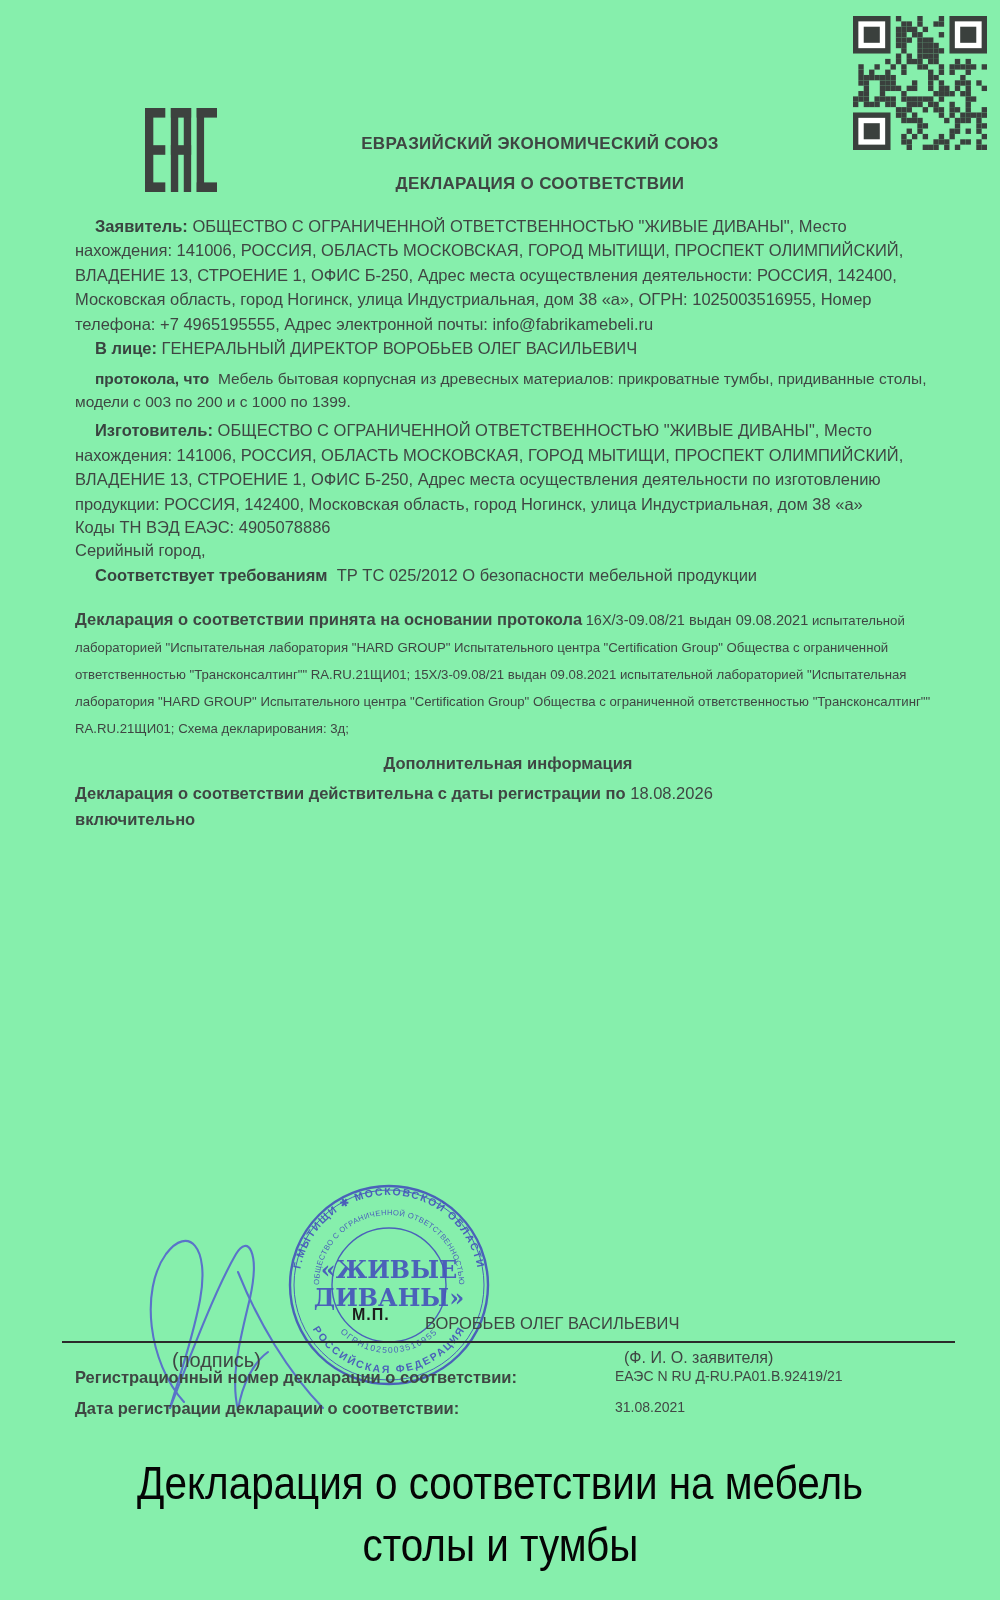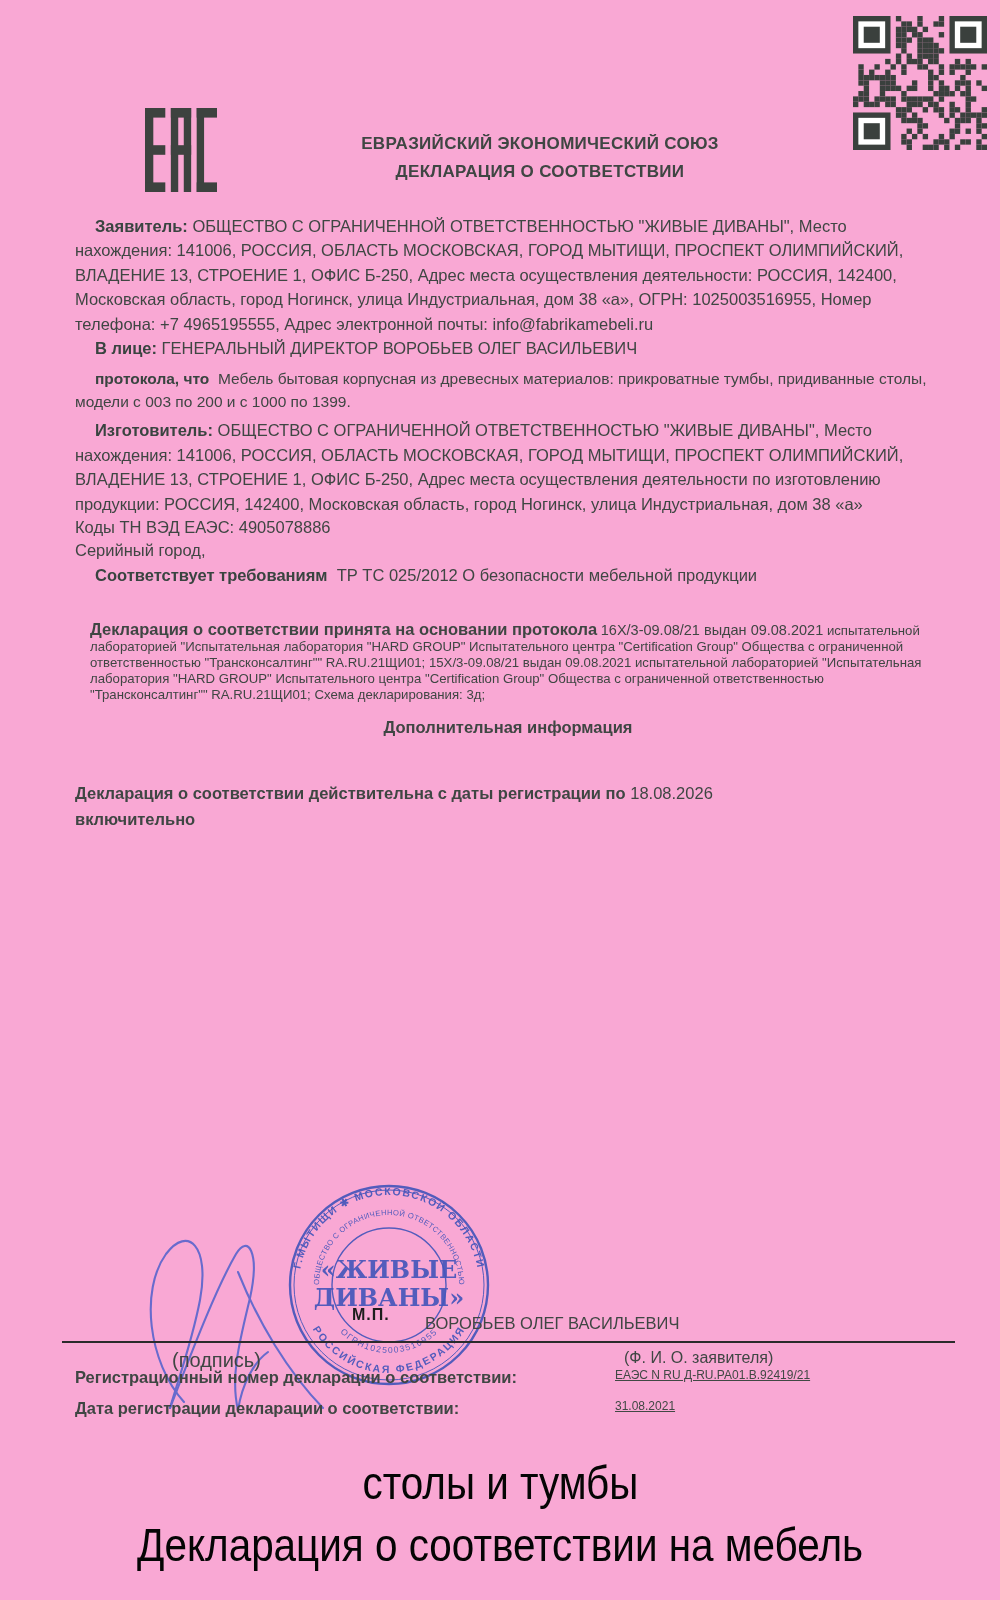--- a/index.html
+++ b/index.html
@@ -1,55 +1,55 @@
 <!DOCTYPE html>
 <html><head>
 <meta charset="utf-8">
 <style>
   html,body{margin:0;padding:0;background:#ffffff;}
   .page{
-    position:relative;width:1000px;height:1600px;background:#f9a8d4;
+    position:relative;width:1000px;height:1600px;background:#86efac;
     font-family:"Liberation Sans",sans-serif;color:#3f4643;overflow:hidden;
   }
   
   .eac{position:absolute;left:145px;top:108px;}
   
   .qr{position:absolute;left:853px;top:16px;width:134px;height:134px;}
   
   .hdr{position:absolute;left:80px;top:134px;width:920px;text-align:center;}
   .hdr .t1{font-size:17px;font-weight:bold;letter-spacing:.3px;}
-  .hdr .t2{font-size:17px;font-weight:bold;margin-top:8px;letter-spacing:.3px;}
+  .hdr .t2{font-size:17px;font-weight:bold;margin-top:20px;letter-spacing:.3px;}
   
   .blockA{position:absolute;left:75px;top:214px;width:864px;font-size:16.5px;line-height:24.4px;}
   .blockA p{margin:0;}
   .blockA .declares{font-size:15.5px;line-height:22.5px;margin-top:8px;margin-bottom:5px;}
   .blockA .tnved,.blockA .serial{line-height:23px;}
   .blockA .complies{margin-top:1px;}
   b{color:#394440;margin-left:20px;}
   .blockB{position:absolute;left:75px;top:606px;width:866px;}
-  .protocol{margin:15px;font-size:13.2px;line-height:16px;}
+  .protocol{margin:0;font-size:13.2px;line-height:27px;}
   .protocol .plabel{font-size:16.5px;font-weight:bold;}
   .protocol .pintro{font-size:14.5px;}
   .addinfo{margin-top:12px;font-size:16.5px;font-weight:bold;text-align:center;}
   .blockC{position:absolute;left:75px;top:780px;width:864px;font-size:16.5px;line-height:26px;}
   .blockC .vsuffix{display:block;font-weight:bold;}
   .blockC .vlabel{font-weight:bold;}
   
   .sig-svg{position:absolute;left:118px;top:1212px;}
   .stamp-svg{position:absolute;left:284px;top:1180px;}
   .mp{position:absolute;left:352px;top:1306px;font-size:16px;font-weight:bold;color:#1d1d1d;letter-spacing:1px;}
   .fio{position:absolute;left:425px;top:1314px;font-size:16.5px;color:#3f4643;}
   .sig-line{position:absolute;left:62px;top:1341px;width:893px;height:2px;background:#2b2b2b;}
   .cap-sign{position:absolute;left:172px;top:1349px;font-size:20px;}
   .cap-fio{position:absolute;left:624px;top:1349px;font-size:16px;}
   
   .reg{position:absolute;left:75px;top:1368px;width:880px;}
   .reg .row{position:relative;height:31px;}
   .reg .lbl{font-size:16.5px;font-weight:bold;}
-  .reg .val{position:absolute;left:540px;top:0;font-size:12px;font-weight:normal;color:#414844;text-decoration:underline;}
+  .reg .val{position:absolute;left:540px;top:0;font-size:14px;font-weight:normal;color:#414844;}
   
   .caption{position:absolute;left:0;top:1452px;width:1000px;text-align:center;color:#050505;}
   .caption .cline{display:block;font-size:47px;line-height:62px;}
   .caption .squeeze{display:inline-block;transform:scaleX(.86);transform-origin:center;}
   svg text{user-select:none;}
 </style>
 </head>
 <body>
 
 <div class="page">
@@ -358,17 +358,17 @@
       <span class="lbl">Регистрационный номер декларации о соответствии:</span>
       <span class="val">ЕАЭС N RU Д-RU.РА01.В.92419/21</span>
     </div>
     <div class="row">
       <span class="lbl">Дата регистрации декларации о соответствии:</span>
       <span class="val">31.08.2021</span>
     </div>
   </div>
 
   <div class="caption">
+    <span class="cline"><span class="squeeze">Декларация о соответствии на мебель</span></span>
     <span class="cline"><span class="squeeze">столы и тумбы</span></span>
-    <span class="cline"><span class="squeeze">Декларация о соответствии на мебель</span></span>
   </div>
 
 </div>
 
 </body></html>

